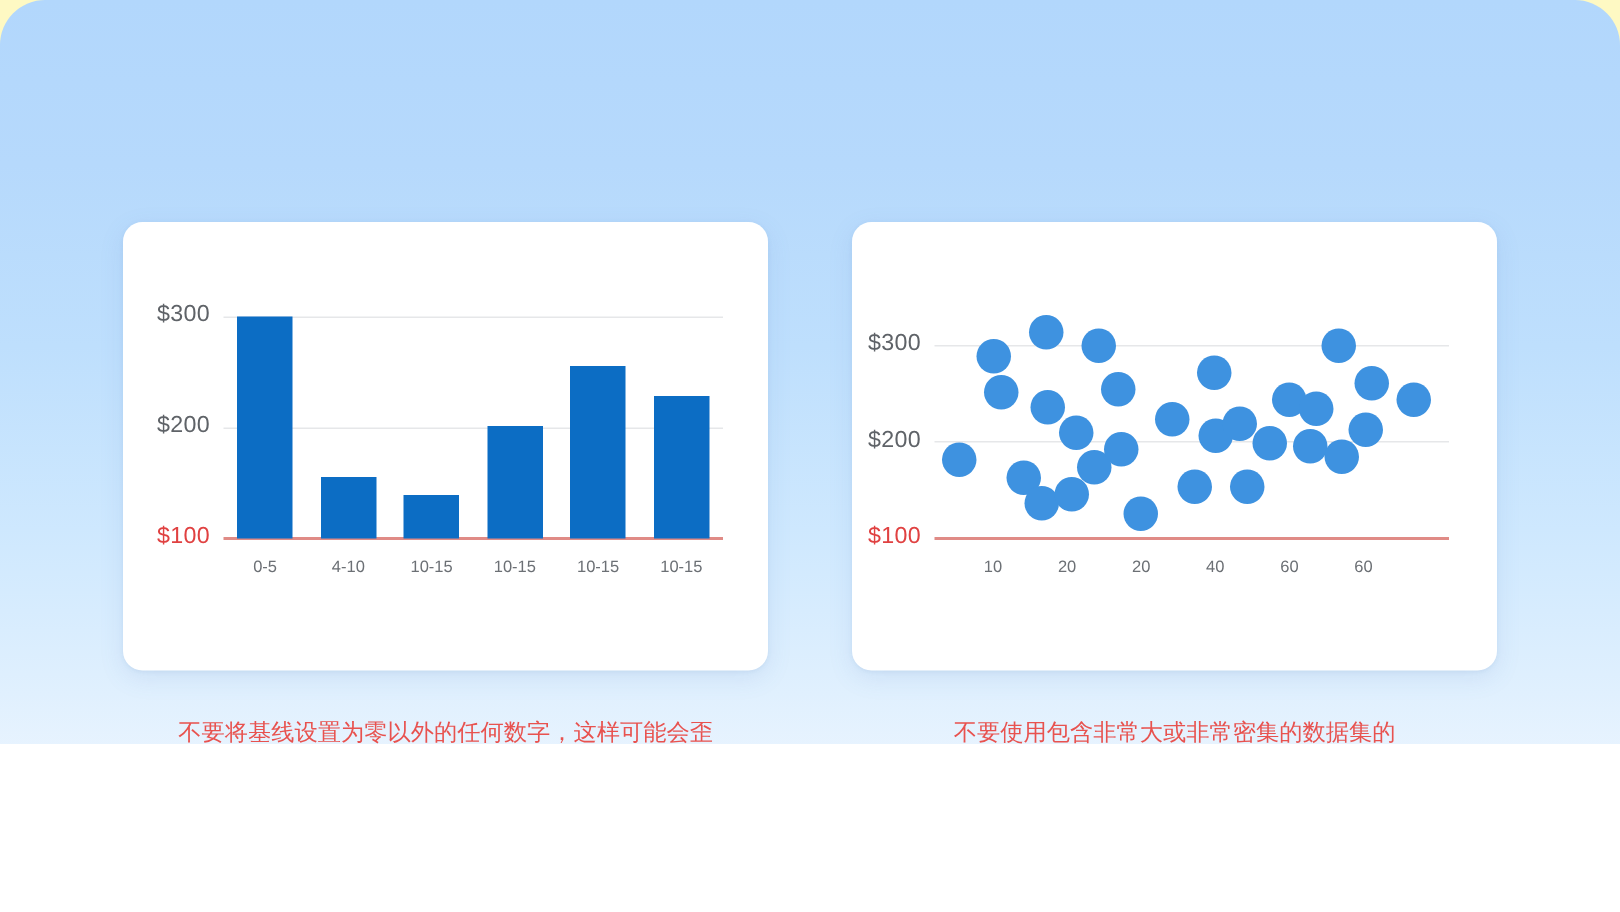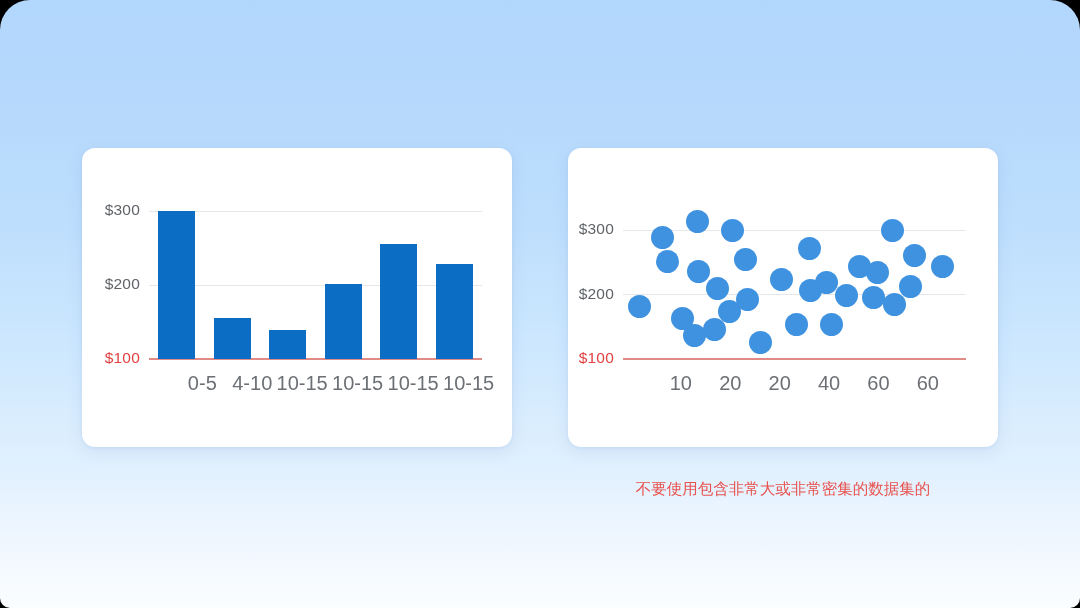--- a/index.html
+++ b/index.html
@@ -3,24 +3,24 @@
 <meta charset="utf-8">
 <style>
   html, body {
     margin: 0;
     padding: 0;
     background: #ffffff;
   }
   #stage {
     position: relative;
     width: 1080px;
-    height: 608px;
+    height: 496px;
     overflow: hidden;
     font-family: "Liberation Sans", "DejaVu Sans", sans-serif;
-    background: #000000;
+    background: #fef9c3;
   }
   #bg {
     position: absolute;
     left: 0; top: 0;
     width: 1080px; height: 608px;
     background: linear-gradient(to bottom,
         #b2d7fc 0%,
         #b6d9fc 18%,
         #bedffd 38%,
         #cee8fe 58%,
@@ -64,22 +64,22 @@
     height: 1px;
     background: #e6e7e9;
   }
   .baseline {
     position: absolute;
     height: 1.6px;
     background: #e08b86;
   }
   .xlabel {
     position: absolute;
-    text-align: right;
-    font-size: 20px;
+    text-align: center;
+    font-size: 11px;
     color: #6c7075;
     white-space: nowrap;
   }
 
   
   .bar {
     position: absolute;
     background: #0c6dc4;
   }
 
@@ -126,20 +126,21 @@
         <div class="bar" style="left: 353.75px; top: 115.54px; width: 37px; height: 95.46px; background: rgb(12, 109, 196);"></div>
         <div class="xlabel" style="left: 54.75px; top: 224px; width: 80px;">0-5</div>
         <div class="xlabel" style="left: 110.25px; top: 224px; width: 80px;">4-10</div>
         <div class="xlabel" style="left: 165.75px; top: 224px; width: 80px;">10-15</div>
         <div class="xlabel" style="left: 221.25px; top: 224px; width: 80px;">10-15</div>
         <div class="xlabel" style="left: 276.75px; top: 224px; width: 80px;">10-15</div>
         <div class="xlabel" style="left: 332.25px; top: 224px; width: 80px;">10-15</div>
       </div>
   </div>
   <div class="caption" id="caption-left">
+    <span class="caption-line">不要将基线设置为零以外的任何数字，这样可能会歪</span>
   </div>
 
   <div class="card" id="card-right">
     <div class="plot" id="scatter-plot">
         <div class="gridline" style="left: 55px; top: 81.5px; width: 343px;"></div>
         <div class="ylabel" style="left: -12px; top: 72px; width: 58px;">$300</div>
         <div class="gridline" style="left: 55px; top: 146px; width: 343px;"></div>
         <div class="ylabel" style="left: -12px; top: 136.5px; width: 58px;">$200</div>
         <div class="baseline" style="left: 55px; top: 210.2px; width: 343px; background: rgb(224, 139, 134);"></div>
         <div class="ylabel base" style="left: -12px; top: 201px; width: 58px;">$100</div>

